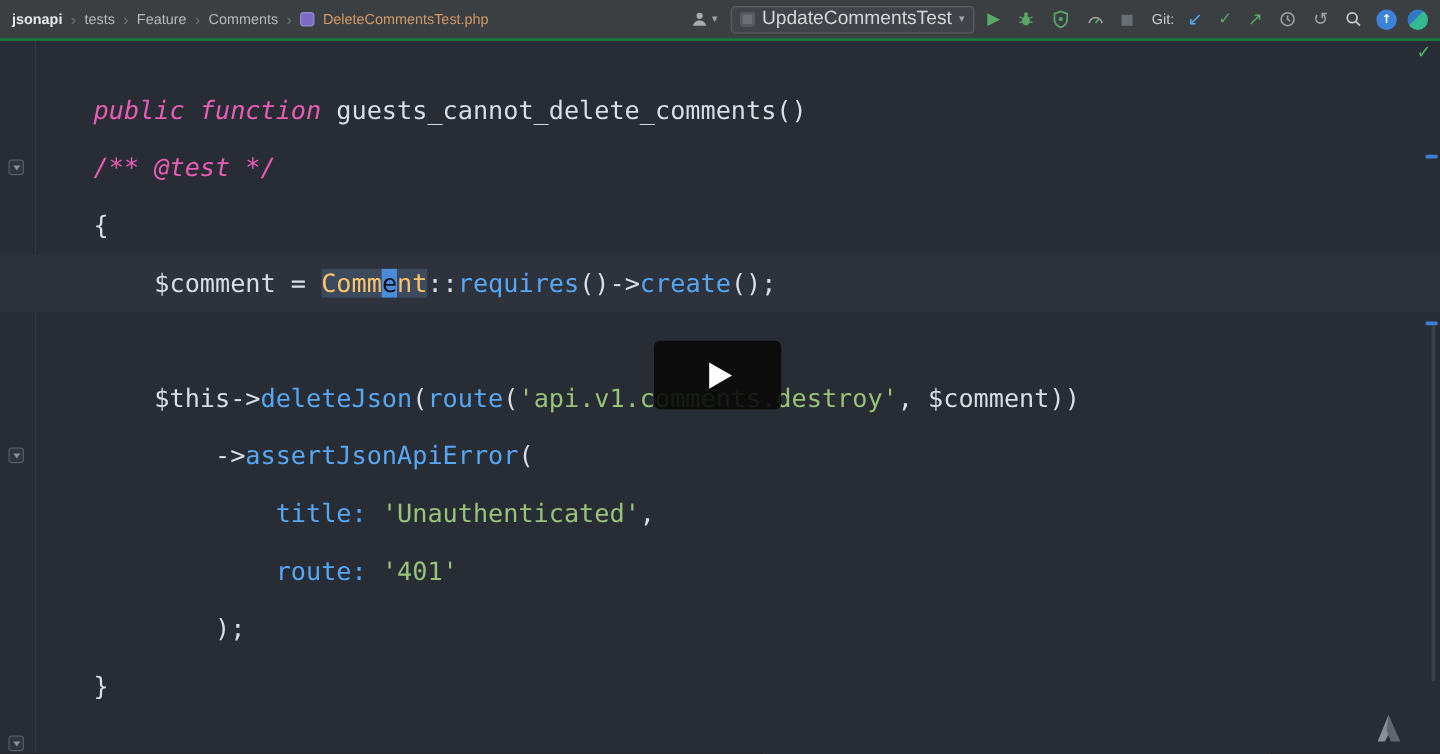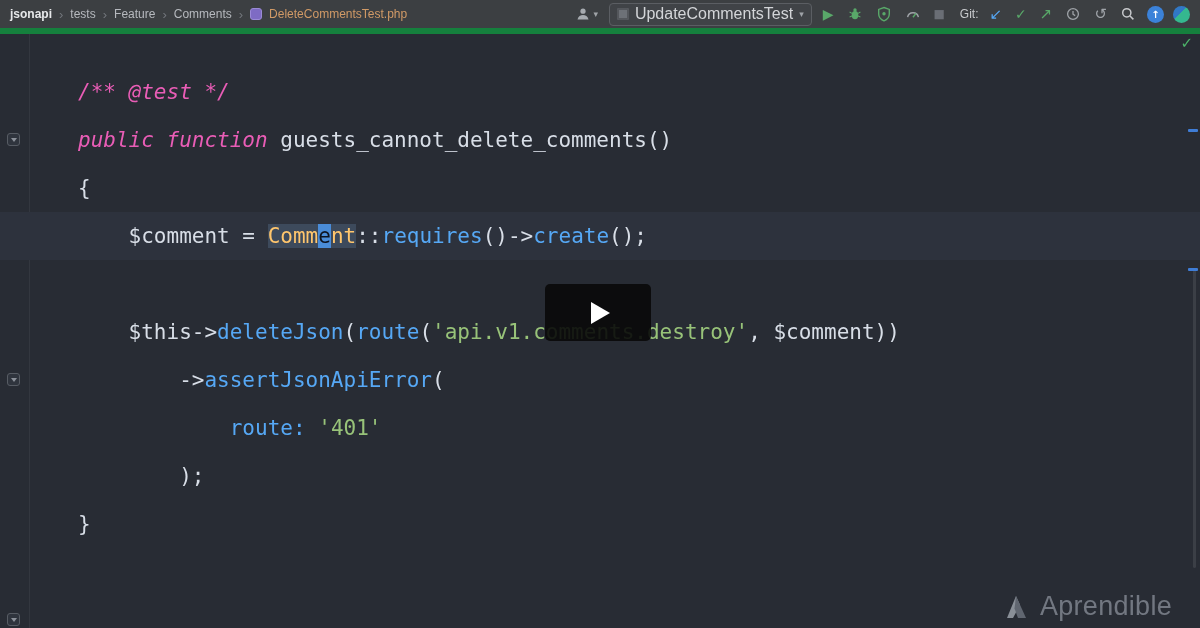--- a/index.html
+++ b/index.html
@@ -2,21 +2,21 @@
 <html style="--editor-bg: #282c34; --toolbar-bg: #3c3f42; --current-line: #2d323d; --keyword: #e95db6; --method: #56a8f5; --classname: #ffc66d; --string: #98c379; --plain: #d8dee7; --selection-bg: #3d4a5c; --caret-bg: #4a8cd8; --breadcrumb-text: #b6b9be; --file-name: #d19a66; --accent-green: #59a869; --accent-blue: #56a8f5; --icon-gray: #9fa3a8;"><head>
 <meta charset="utf-8">
 <style>
   * { margin:0; padding:0; box-sizing:border-box; }
   body { background:#1d2025; font-family:"Liberation Sans", sans-serif; }
   .screen{ position:relative; width:1200px; height:628px; overflow:hidden;
            background:var(--editor-bg, #282c34); }
 
   
   .topbar{ position:absolute; top:0; left:0; width:100%; height:34px;
-           background:var(--toolbar-bg, #3c3f42); border-bottom:6px solid #15803d;
+           background:var(--toolbar-bg, #3c3f42); border-bottom:2px solid #15803d;
            display:flex; align-items:center; padding:0 10px; }
   .breadcrumbs{ display:flex; align-items:center; gap:7px; font-size:12px; white-space:nowrap; }
   .crumb{ color:var(--breadcrumb-text,#b6b9be); cursor:default; }
   .crumb.root{ color:#e6e8ea; font-weight:bold; }
   .crumb.file{ color:var(--file-name,#d19a66); }
   .sep{ color:#72767c; font-size:13px; }
   .php-file-icon{ width:12px; height:12px; border-radius:3px; display:inline-block;
                   background:#7e6bc4; border:1px solid #9a8ad6; }
 
   .toolbar-right{ margin-left:auto; display:flex; align-items:center; gap:9px; }
@@ -168,27 +168,28 @@
       <span class="circle blue">
         <span class="up">↑</span>
       </span>
       <span class="circle teal"></span>
     </div>
   </header>
 
   <main class="editor">
     <div class="gutter"></div>
     <div class="code">
+        <div class="code-line"><span class="tok-keyword">public function </span><span class="tok-plain">guests_cannot_delete_comments</span><span class="tok-plain">()</span></div>
         <div class="code-line"><span class="tok-comment">/** @test */</span></div>
-        <div class="code-line"><span class="tok-keyword">public function </span><span class="tok-plain">guests_cannot_delete_comments</span><span class="tok-plain">()</span></div>
         <div class="code-line"><span class="tok-plain">{</span></div>
         <div class="code-line highlight"><span class="tok-plain">    $comment = </span><span class="tok-class-sel">Comm</span><span class="tok-class-caret">e</span><span class="tok-class-sel">nt</span><span class="tok-plain">::</span><span class="tok-method">requires</span><span class="tok-plain">()-&gt;</span><span class="tok-method">create</span><span class="tok-plain">();</span></div>
         <div class="code-line"></div>
         <div class="code-line"><span class="tok-plain">    $this-&gt;</span><span class="tok-method">deleteJson</span><span class="tok-plain">(</span><span class="tok-method">route</span><span class="tok-plain">(</span><span class="tok-string">'api.v1.comments.destroy'</span><span class="tok-plain">, $comment))</span></div>
         <div class="code-line"><span class="tok-plain">        -&gt;</span><span class="tok-method">assertJsonApiError</span><span class="tok-plain">(</span></div>
+        <div class="code-line"><span class="tok-plain">            </span><span class="tok-named-arg">title: </span><span class="tok-string">'Unauthenticated'</span><span class="tok-plain">,</span></div>
         <div class="code-line"><span class="tok-plain">            </span><span class="tok-named-arg">route: </span><span class="tok-string">'401'</span></div>
         <div class="code-line"><span class="tok-plain">        );</span></div>
         <div class="code-line"><span class="tok-plain">}</span></div>
       </div>
     <span class="inspect-check">✓</span>
     <div class="scroll-thumb"></div>
   <div class="fold-marker" style="top: 99px;"></div>
       <div class="fold-marker" style="top: 339px;"></div>
       <div class="fold-marker" style="top: 579px;"></div>
       <div class="scroll-marker" style="top: 95px;"></div>
@@ -197,16 +198,15 @@
 
   <div class="play-overlay">
     <span class="play-tri"></span>
   </div>
 
   <div class="watermark">
     <svg width="30" height="30" viewBox="0 0 30 30">
       <polygon points="6,26 15,4 19,13 12,26" fill="#aab0b9"></polygon>
       <polygon points="15,4 25,26 17,26 13.5,16.5" fill="#737a85"></polygon>
     </svg>
-    <span class="watermark-text">Aprendible</span>
   </div>
 
 </div>
 
 </body></html>

